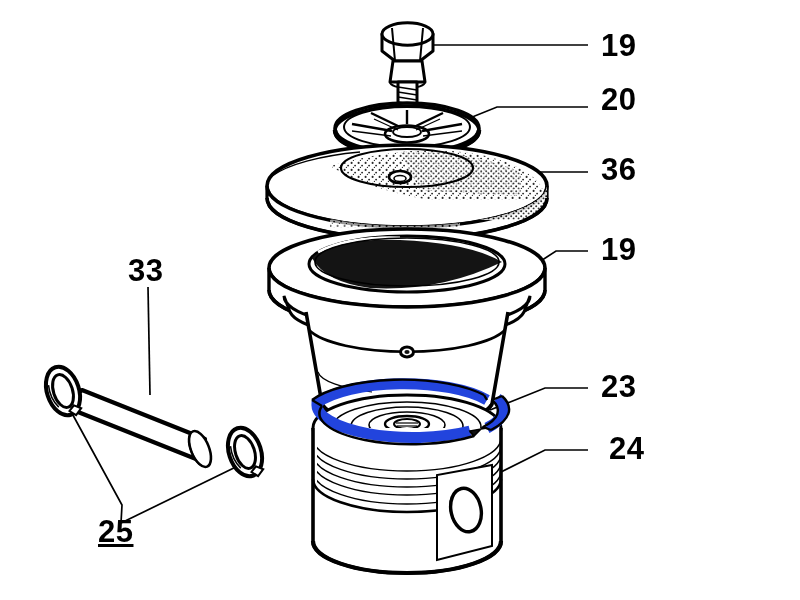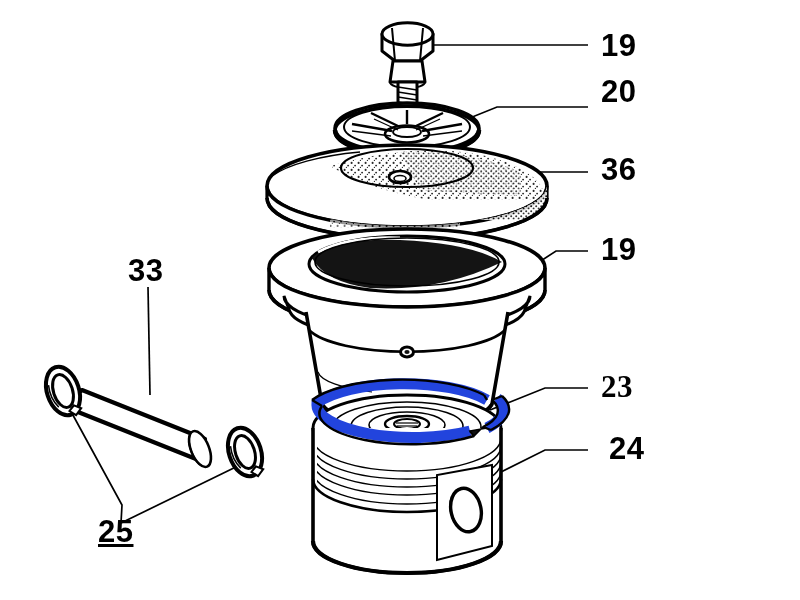--- a/index.html
+++ b/index.html
@@ -294,21 +294,21 @@
     <g transform="translate(245,452) rotate(-18)">
       <ellipse cx="0" cy="0" rx="16" ry="25" fill="#ffffff" stroke="#000000" stroke-width="4"></ellipse>
       <ellipse cx="0" cy="0" rx="9.5" ry="17" fill="#ffffff" stroke="#000000" stroke-width="3"></ellipse>
       <path d="M6,17 L12,22 L5,27 L0,21 Z" fill="#ffffff" stroke="#000000" stroke-width="2"></path>
       <path d="M-12,-10 A16,25 0 0 0 -9,14" fill="none" stroke="#000000" stroke-width="1.5"></path>
     </g>
 
   </svg>
 
   <div class="callout" style="left:601px; top:30px;">19</div>
-  <div class="callout" style="left:601px; top:76px;text-align:right;">20</div>
+  <div class="callout" style="left:601px; top:84px;text-align:right;">20</div>
   <div class="callout" style="left:601px; top:154px;">36</div>
   <div class="callout" style="left:601px; top:234px;">19</div>
-  <div class="callout" style="left:601px; top:371px;font-family:Liberation Serif, serif;">23</div>
+  <div class="callout" style="left:601px; top:371px;">23</div>
   <div class="callout" style="left:601px; top:433px;margin-left:8px;">24</div>
   <div class="callout" style="left:98px; top:516px;text-decoration:underline;">25</div>
   <div class="callout" style="left:128px; top:255px;">33</div>
 
 </div>
 
 </body></html>

